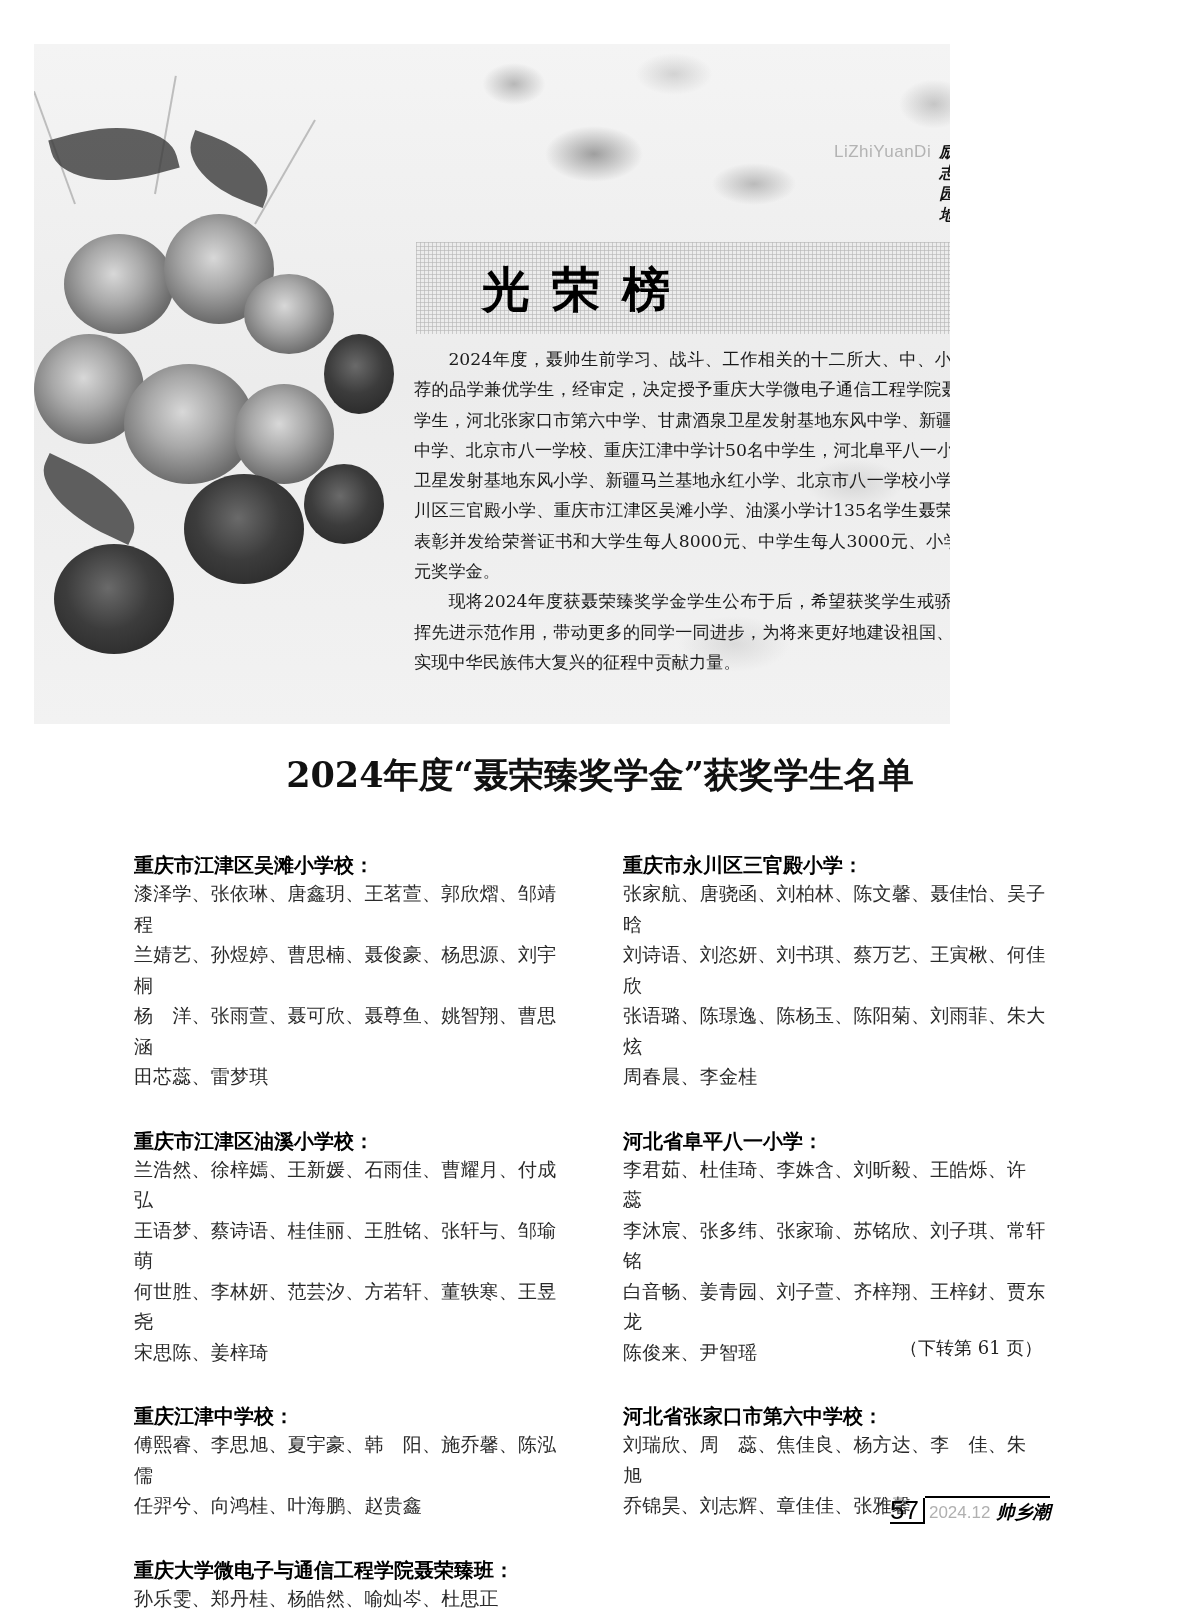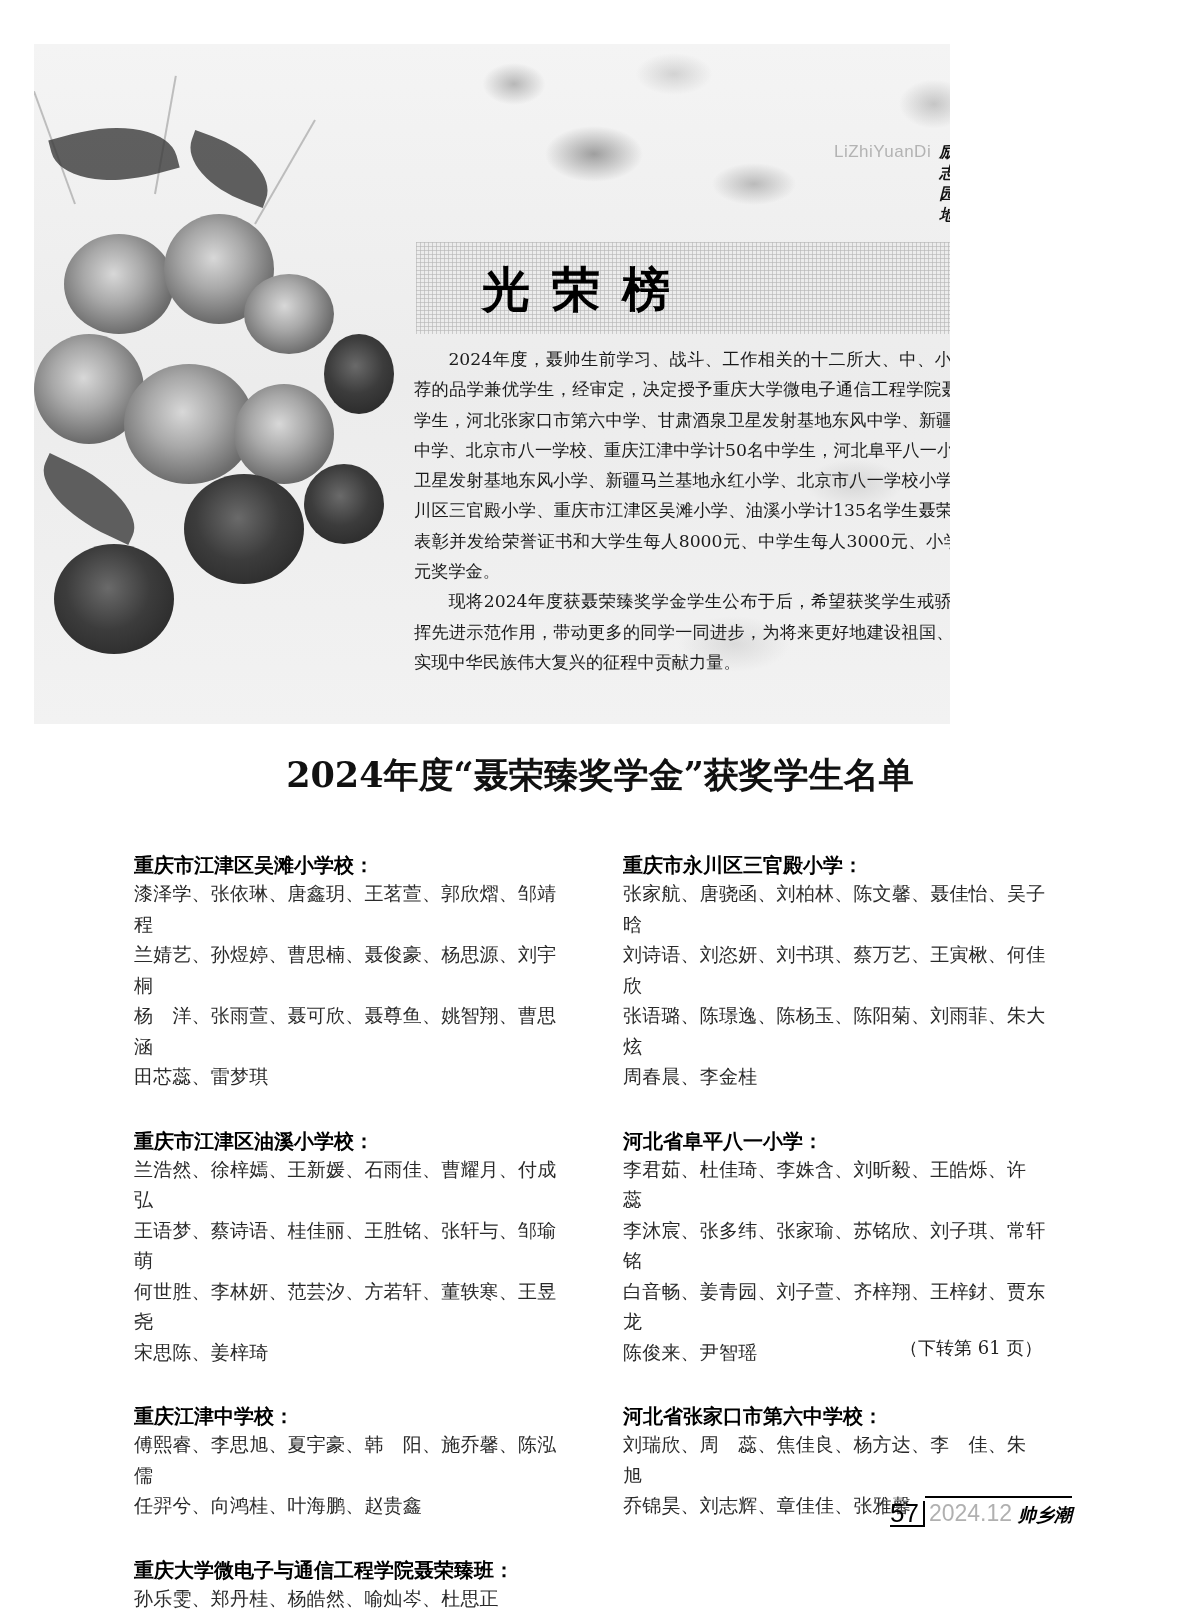--- a/index.html
+++ b/index.html
@@ -60,21 +60,21 @@
                  line-height: 26px; color: #000; }
   .names { font-size: 19px; line-height: 30.5px; color: #2a2a2a; white-space: pre-line; letter-spacing: .2px; }
 
   .continue-note { position: absolute; left: 880px; top: 1336px; font-size: 18px; color: #222; margin-left: 20px; }
 
   
   .footer { position: absolute; left: 890px; top: 1496px; display: flex; align-items: flex-end; }
   .page-num { font-family: "Liberation Sans", sans-serif; font-size: 26px; color: #000;
               border-bottom: 2px solid #000; border-right: 2px solid #000; padding: 0 4px 0 0; line-height: 24px; }
   .footer-right { border-top: 2px solid #000; padding: 2px 0 0 4px; display: flex; align-items: baseline; gap: 6px; }
-  .issue-date { font-family: "Liberation Sans", sans-serif; font-size: 23px; color: #b0b0b0; }
+  .issue-date { font-family: "Liberation Sans", sans-serif; font-size: 17px; color: #b0b0b0; }
   .mag-name { font-family: "DejaVu Serif", serif; font-size: 18px; font-weight: bold; font-style: italic; color: #000; }
 </style>
 </head>
 <body>
 
 <div class="banner">
   <div class="banner-bg"></div>
   <div class="bouquet">
     <div class="fern" style="left:40px;top:0;transform:rotate(-20deg)"></div>
     <div class="fern" style="left:120px;top:-10px;transform:rotate(10deg)"></div>

